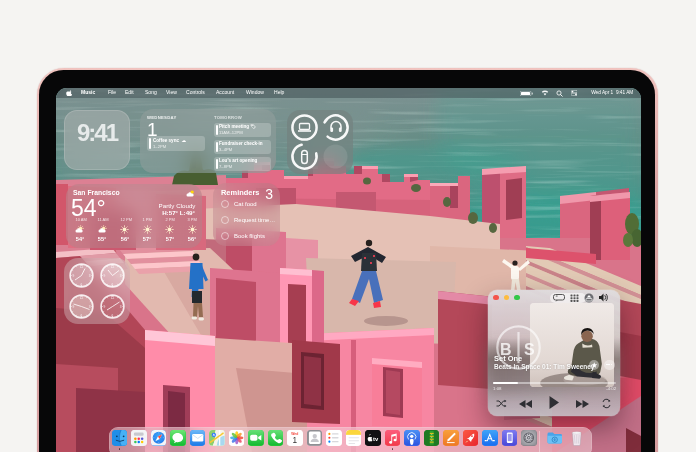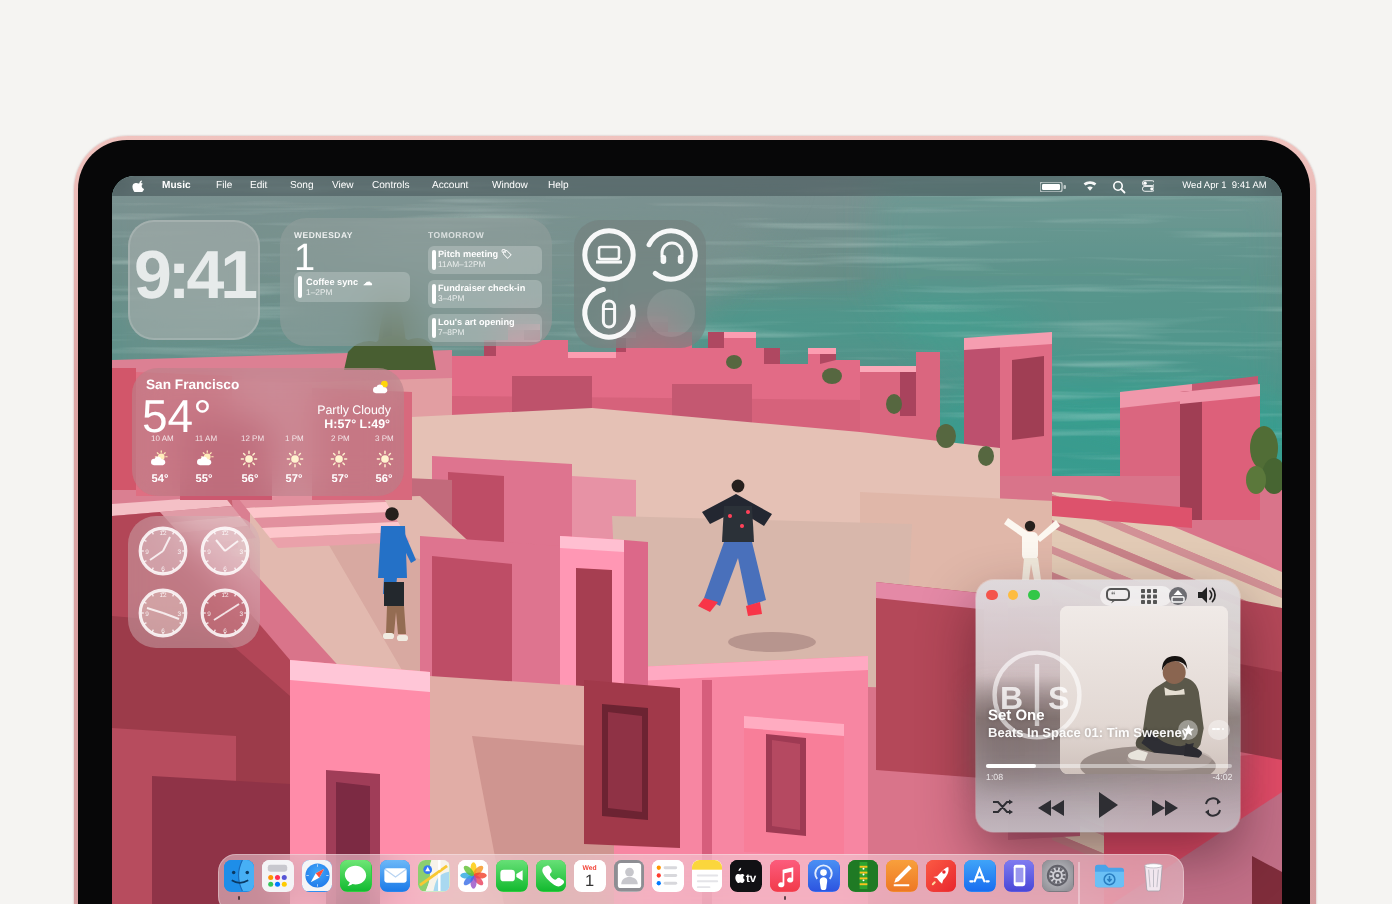--- a/index.html
+++ b/index.html
@@ -8,21 +8,21 @@
 #bezel{position:absolute;left:2.5px;top:2.5px;right:2.5px;bottom:0;background:#070708;border-radius:24.5px 24.5px 0 0}
 #screen{position:absolute;left:56px;top:88px;width:585px;height:364px;border-radius:11px 11px 0 0;overflow:hidden;background:#4e8d85}
 #wall{position:absolute;left:0;top:0;width:585px;height:364px;filter:saturate(1.22) brightness(1.03)}
 
 #menubar{position:absolute;left:0;top:0;width:585px;height:9.5px;background:rgba(56,72,76,.48);backdrop-filter:blur(6px);color:#fff}
 .mi{position:absolute;top:0;height:9.5px;line-height:9.5px;font-size:9.5px;transform:scale(.53);transform-origin:0 50%;white-space:nowrap;color:#fff;font-weight:400}
 .mir{transform-origin:100% 50%}
 
 .wg{position:absolute;border-radius:13px;backdrop-filter:blur(9px) saturate(1.05)}
 #wgclock{left:8px;top:22px;width:66px;height:60px;background:rgba(168,175,174,.6);box-shadow:inset 0 0 0 1px rgba(255,255,255,.15)}
-#wgclock .t{position:absolute;left:0;top:9px;width:100%;text-align:center;font-size:34px;font-weight:700;color:rgba(238,241,241,.92);letter-spacing:-2px}
+#wgclock .t{position:absolute;left:0;top:9px;width:100%;text-align:center;font-size:24px;font-weight:700;color:rgba(238,241,241,.92);letter-spacing:-2px}
 #wgcal{left:84px;top:21px;width:136px;height:64px;background:rgba(150,160,158,.5)}
 #wgbat{left:231px;top:22px;width:66px;height:64px;background:rgba(116,126,124,.58)}
 #wgweather{left:10px;top:96px;width:136px;height:64px;background:rgba(168,140,142,.42)}
 #wgrem{left:157px;top:95px;width:67px;height:63px;background:rgba(186,136,144,.42)}
 #wgclocks{left:8px;top:170px;width:66px;height:66px;border-radius:14px;background:rgba(205,185,186,.45)}
 .lab{position:absolute;white-space:nowrap;transform-origin:0 0}
 
 #music{position:absolute;left:432px;top:202px;width:132px;height:126px;border-radius:9px;background:rgba(216,216,220,.78);backdrop-filter:blur(14px) saturate(1.1);box-shadow:0 12px 28px rgba(40,10,20,.45),0 0 0 .5px rgba(255,255,255,.4)}
 
 #dock{position:absolute;left:53px;top:339px;width:483px;height:30px;border-radius:9px;background:rgba(242,212,219,.55);backdrop-filter:blur(12px);box-shadow:inset 0 0 0 .5px rgba(255,255,255,.3)}
@@ -431,20 +431,36 @@
           <svg viewBox="0 0 16 16" style="position:absolute;left:50%;margin-left:-4.5px;top:0;width:9px;height:9px">
             <circle cx="8" cy="8" r="3.4" fill="#fff3cf"></circle>
             <g stroke="#fff3cf" stroke-width="1.3" stroke-linecap="round">
               <path d="M8,1.2 V3 M8,13 v1.8 M1.2,8 H3 M13,8 h1.8 M3.2,3.2 L4.5,4.5 M11.5,11.5 l1.3,1.3 M12.8,3.2 L11.5,4.5 M4.5,11.5 l-1.3,1.3"></path>
             </g>
           </svg>
           <b>56°</b>
         </div>
 </div>
 
+<div class="wg" id="wgrem">
+<div class="lab" style="left:8px;top:5px;font-size:12px;transform:scale(.62);font-weight:700;color:#fff">Reminders</div>
+<div class="lab" style="right:7px;left:auto;top:3px;font-size:14px;transform-origin:100% 0;font-weight:400;color:#fff">3</div>
+<div class="rr" style="top:16px">
+          <u></u>
+          <span>Cat food</span>
+        </div>
+<div class="rr" style="top:32px">
+          <u></u>
+          <span>Request time…</span>
+        </div>
+<div class="rr" style="top:48px">
+          <u></u>
+          <span>Book flights</span>
+        </div>
+</div>
 
 <div class="wg" id="wgclocks">
 <svg width="66" height="66" viewBox="0 0 66 66">
 <g>
 <circle cx="17.5" cy="17.5" r="11.4" fill="rgba(250,250,252,.30)" stroke="rgba(255,255,255,.85)" stroke-width="1.6"></circle>
 <circle cx="48.5" cy="17.5" r="11.4" fill="rgba(250,250,252,.30)" stroke="rgba(255,255,255,.85)" stroke-width="1.6"></circle>
 <circle cx="17.5" cy="48.5" r="11.4" fill="rgba(240,225,215,.38)" stroke="rgba(255,255,255,.85)" stroke-width="1.6"></circle>
 <circle cx="48.5" cy="48.5" r="11.4" fill="rgba(190,90,100,.38)" stroke="rgba(255,255,255,.85)" stroke-width="1.6"></circle>
 </g>
 <g stroke="rgba(255,255,255,.75)" stroke-width=".7">

